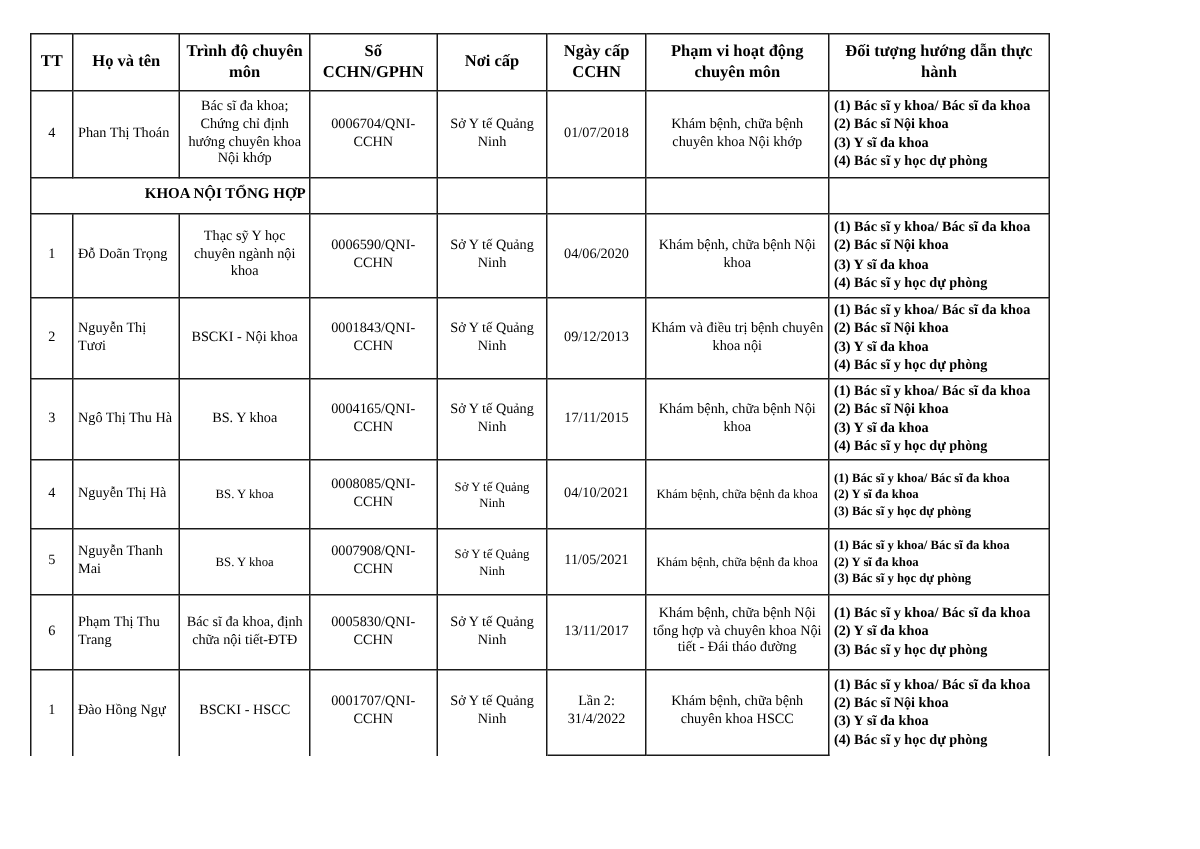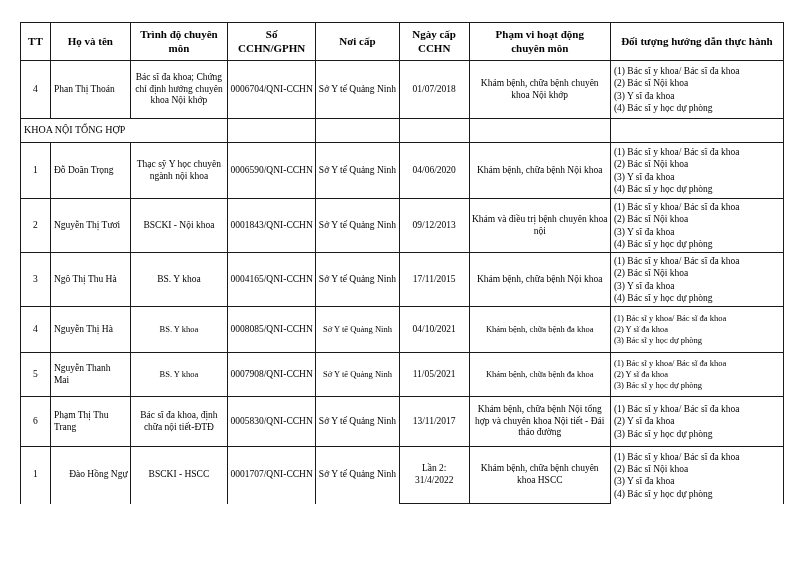--- a/index.html
+++ b/index.html
@@ -4,21 +4,21 @@
 <style>
   html, body {
     margin: 0;
     padding: 0;
     background: #ffffff;
     font-family: "Liberation Serif", "DejaVu Serif", serif;
     color: #000000;
   }
   .page {
     position: relative;
-    width: 784px;
+    width: 700px;
     height: 566px;
     background: #ffffff;
     overflow: hidden;
   }
   table.doc-table {
     position: absolute;
     left: 20px;
     top: 22px;
     border-collapse: collapse;
     table-layout: fixed;
@@ -45,43 +45,44 @@
   }
   td.col-name {
     text-align: left;
     padding-left: 3px;
   }
   td.col-mentees {
     text-align: left;
     white-space: pre-line;
     padding-left: 3px;
     line-height: 1.3;
+    font-weight: bold;
   }
   td.section-label {
-    text-align: left;
-    font-weight: normal;
+    text-align: right;
+    font-weight: bold;
     font-size: 10px;
     padding-left: 3px;
   }
   tr.small .col-qual,
   tr.small .col-issuer,
   tr.small .col-scope,
   tr.small .col-mentees {
     font-size: 8.5px;
   }
   
   tr.cut-row td {
     border-bottom: none;
   }
   tr.cut-row td.col-date,
   tr.cut-row td.col-scope {
     border-bottom: 1.5px solid #1a1a1a;
   }
   tr.cut-row td.col-name {
-    text-align: right;
+    text-align: left;
   }
 </style>
 </head>
 <body>
 
 <div class="page">
   <table class="doc-table">
     <colgroup>
       <col style="width:30px">
       <col style="width:80px">

